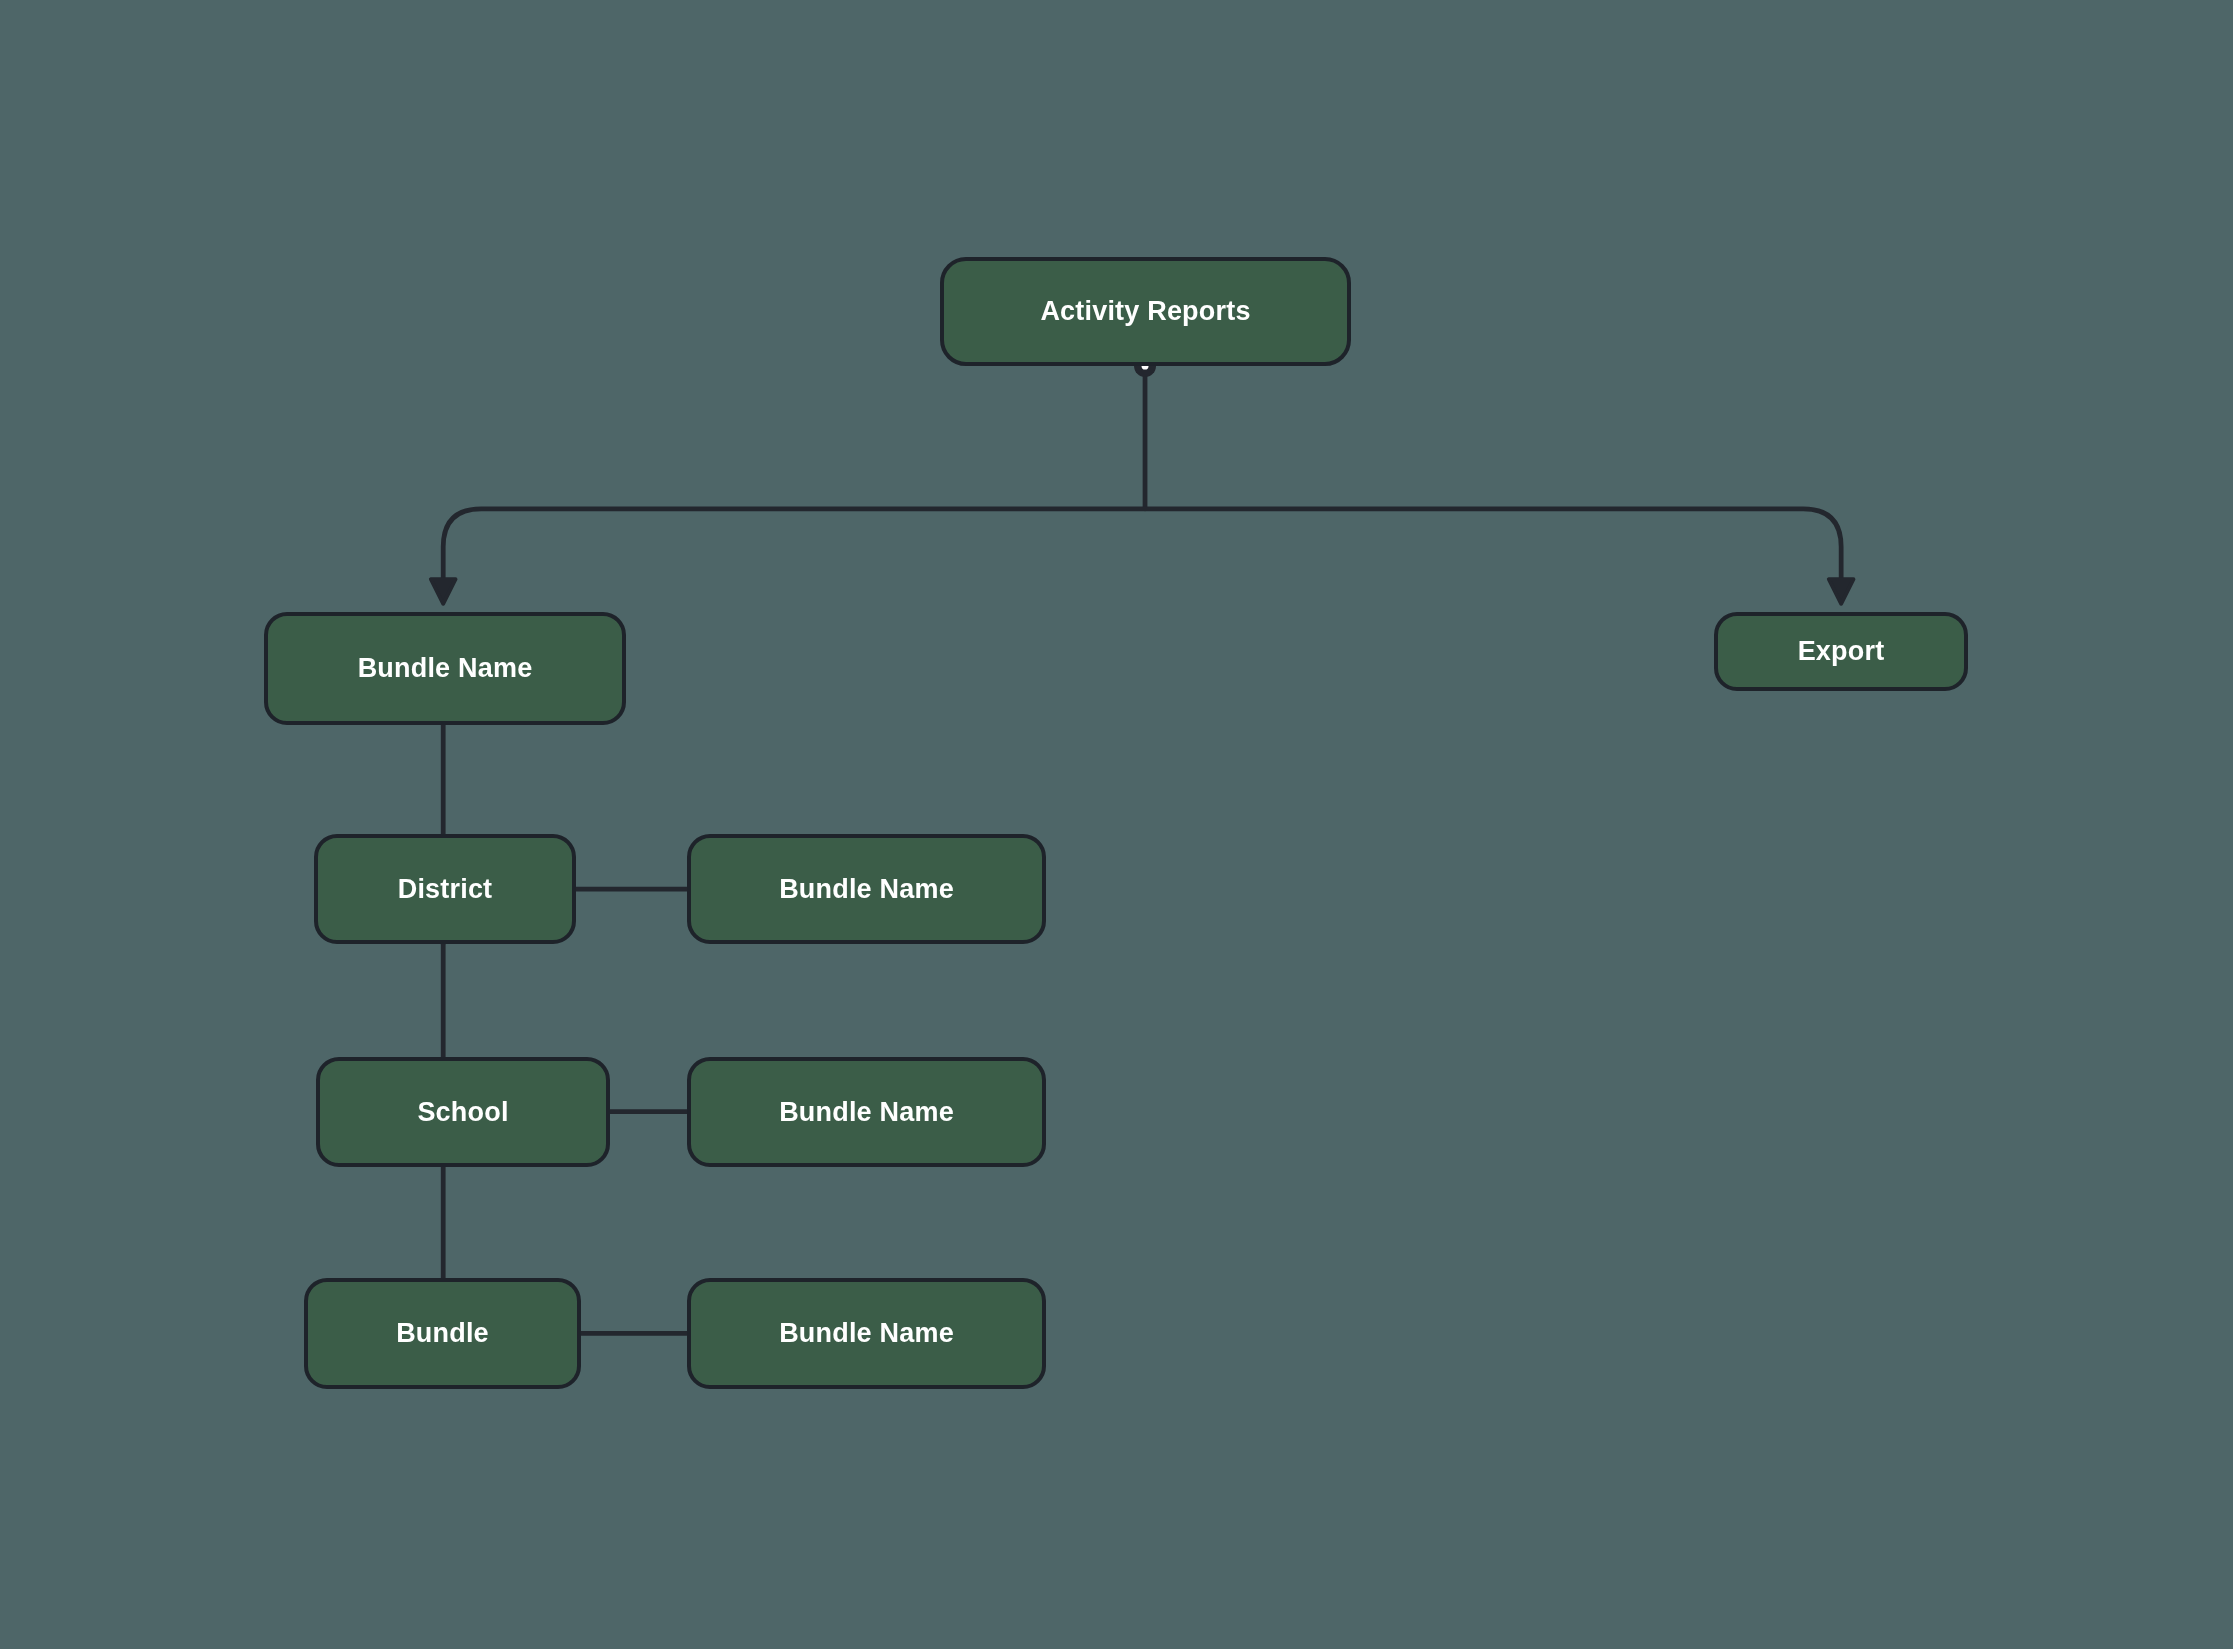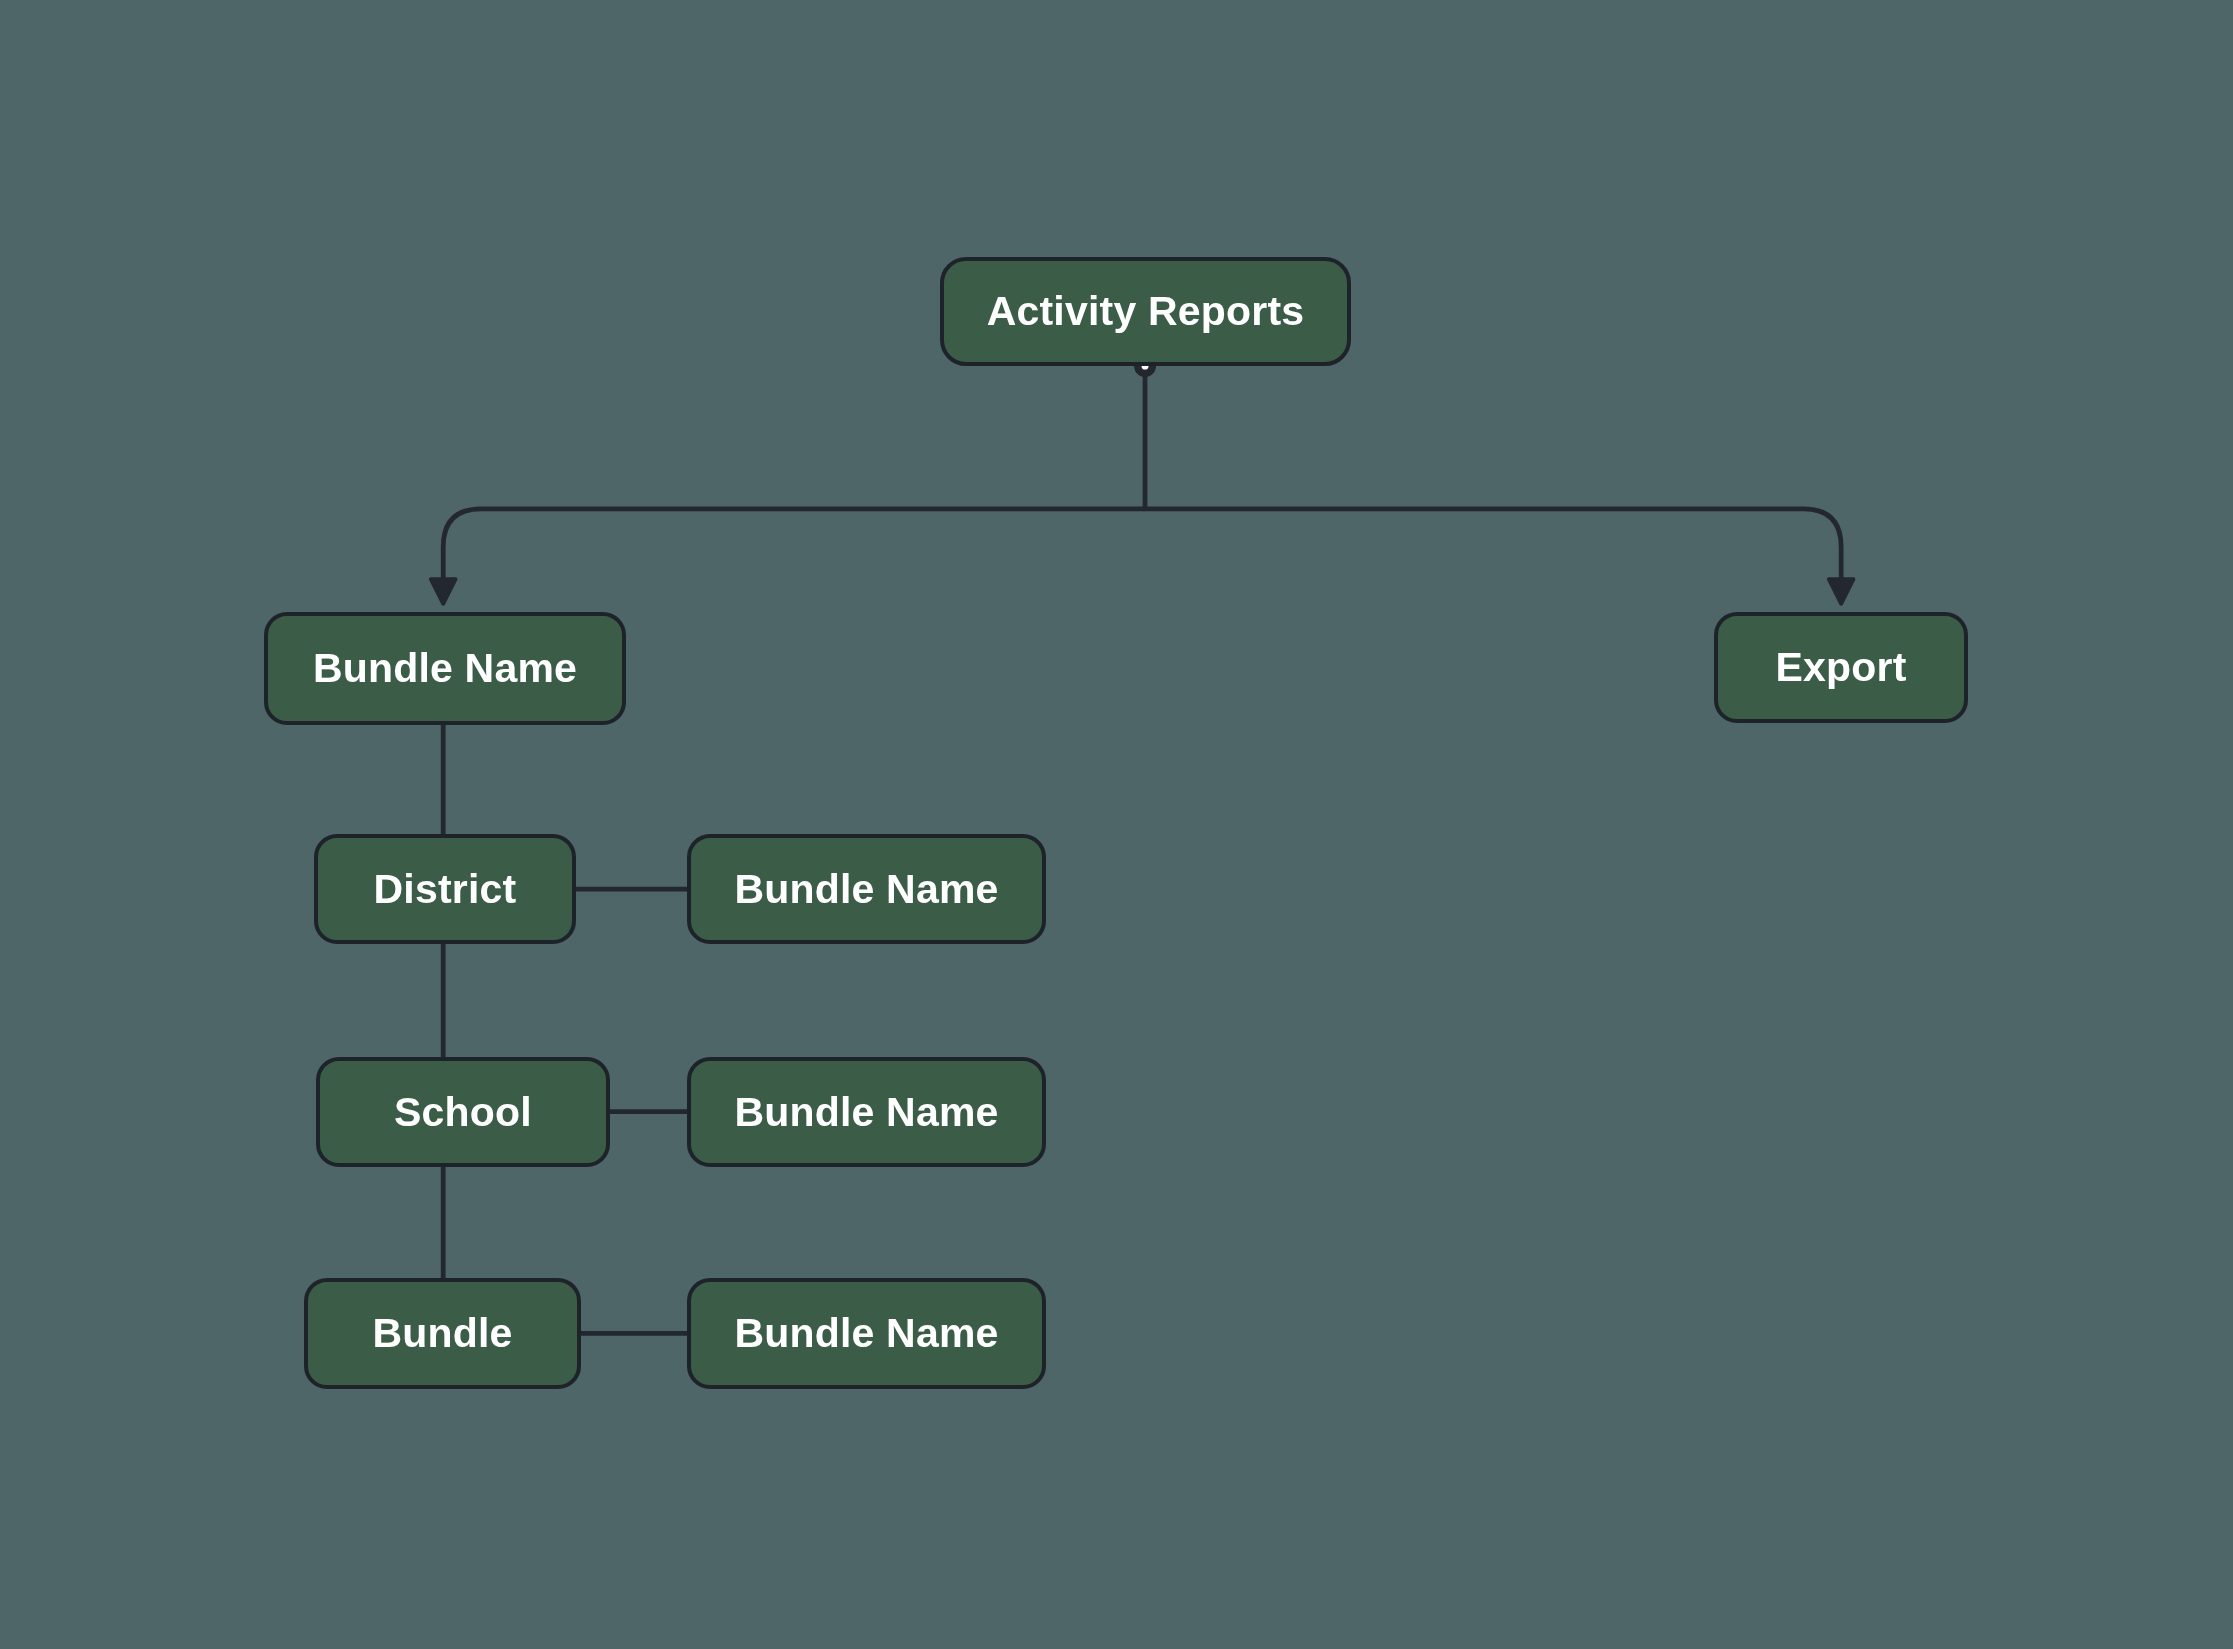--- a/index.html
+++ b/index.html
@@ -22,27 +22,27 @@
   .arrowhead{fill:var(--line);stroke:var(--line);stroke-width:4;stroke-linejoin:round;}
   .node{
     position:absolute;
     background:var(--fill);
     border:4.8px solid var(--border);
     border-radius:23px;
     display:flex;align-items:center;justify-content:center;
     box-sizing:border-box;
     color:var(--text);
     font-weight:bold;
-    font-size:41px;
+    font-size:27px;
     letter-spacing:0.2px;
     cursor:default;
   }
   #node-activity-reports{left:940px;top:257px;width:411px;height:109px;border-radius:26px;}
   #node-bundle-name-root{left:264px;top:612px;width:362px;height:113px;}
-  #node-export{left:1714px;top:612px;width:254px;height:111px;}
+  #node-export{left:1714px;top:612px;width:254px;height:79px;}
   #node-district{left:314px;top:834px;width:262px;height:110px;}
   #node-district-bundle{left:687px;top:834px;width:359px;height:110px;}
   #node-school{left:316px;top:1057px;width:294px;height:110px;}
   #node-school-bundle{left:687px;top:1057px;width:359px;height:110px;}
   #node-student{left:304px;top:1278px;width:277px;height:111px;}
   #node-student-bundle{left:687px;top:1278px;width:359px;height:111px;}
 </style>
 </head>
 <body>
 

